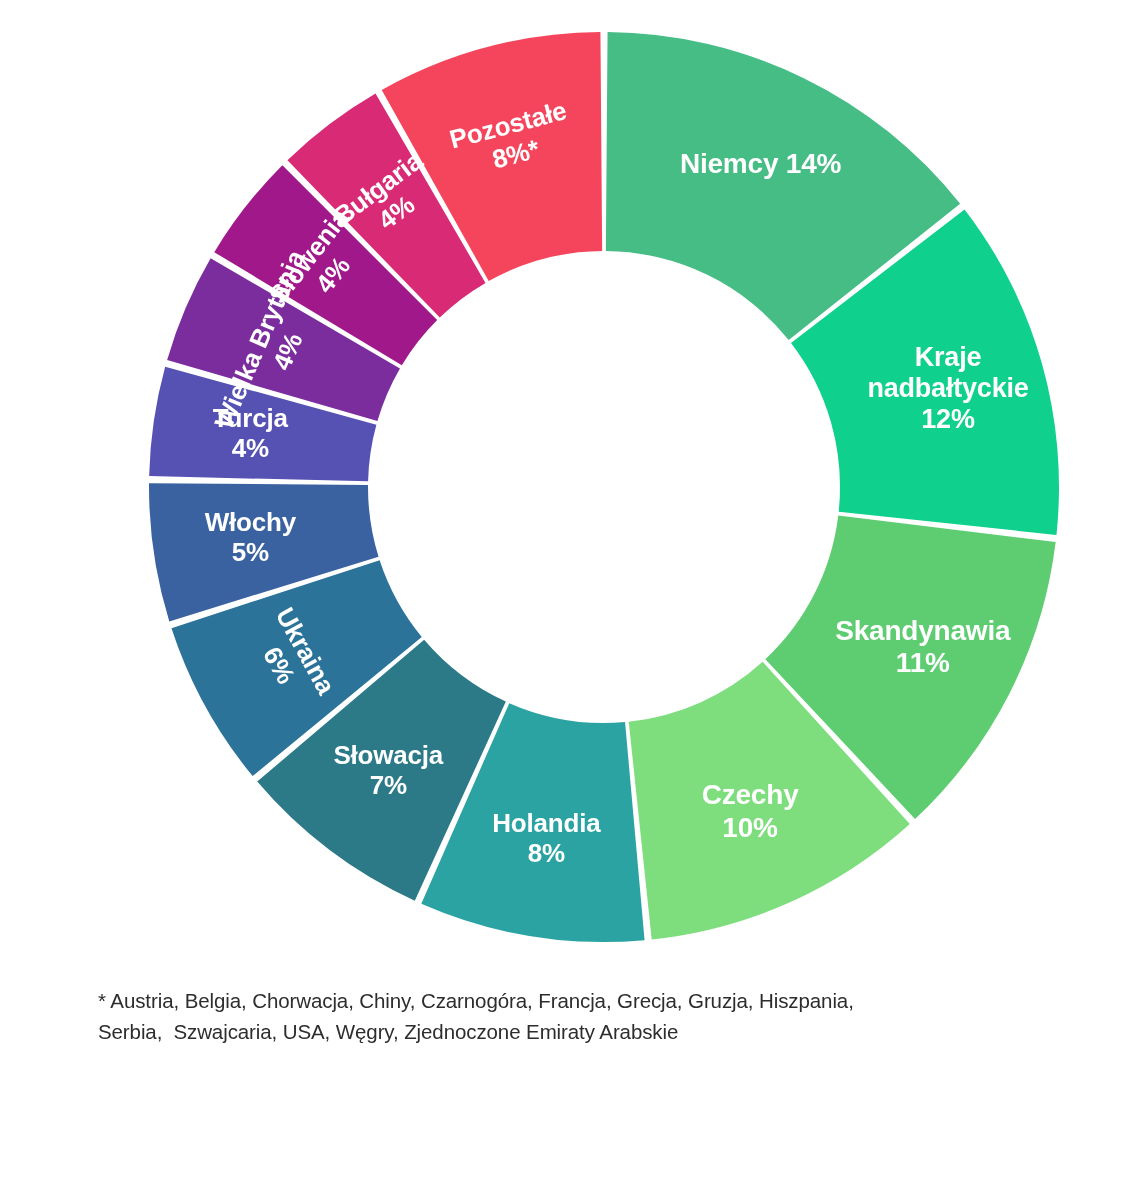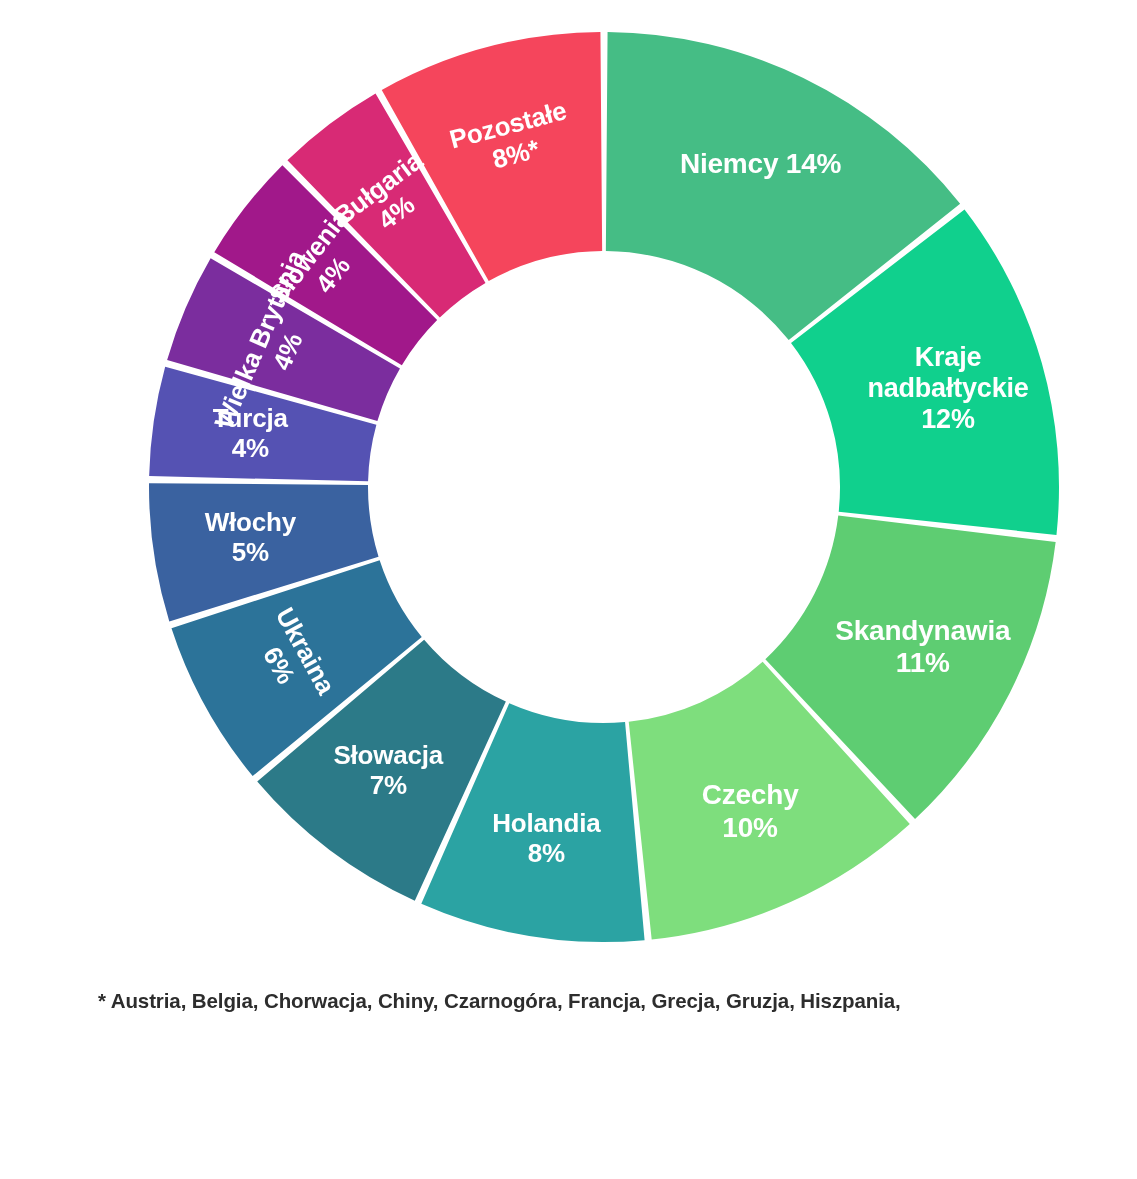--- a/index.html
+++ b/index.html
@@ -39,21 +39,21 @@
     dominant-baseline: middle;
     letter-spacing: -0.2px;
   }
   #footnote {
     position: absolute;
     left: 98px;
     top: 985px;
     width: 940px;
     font-family: "Liberation Sans", sans-serif;
     font-size: 20.5px;
-    font-weight: bold;
+    font-weight: normal;
     line-height: 1.52;
     color: #2d2d2d;
     letter-spacing: -0.1px;
   }
   #footnote div { white-space: pre; }
 </style>
 </head>
 <body>
 
 <div id="page">
@@ -88,15 +88,16 @@
           <text class="slice-label" x="275.4" y="346.2" font-size="26" transform="rotate(293.2 275.4 346.2)"><tspan x="275.4" dy="-15.1">Wielka Brytania</tspan><tspan x="275.4" dy="30.2">4%</tspan></text>
           <text class="slice-label" x="322.4" y="266.7" font-size="26" transform="rotate(308.0 322.4 266.7)"><tspan x="322.4" dy="-15.1">Słowenia</tspan><tspan x="322.4" dy="30.2">4%</tspan></text>
           <text class="slice-label" x="388.3" y="201.9" font-size="26" transform="rotate(322.9 388.3 201.9)"><tspan x="388.3" dy="-15.1">Bułgaria</tspan><tspan x="388.3" dy="30.2">4%</tspan></text>
           <text class="slice-label" x="512.4" y="141.4" font-size="26" transform="rotate(345.2 512.4 141.4)"><tspan x="512.4" dy="-15.1">Pozostałe</tspan><tspan x="512.4" dy="30.2">8%*</tspan></text>
         </g>
     </svg>
   </div>
 
   <div id="footnote">
     <div>* Austria, Belgia, Chorwacja, Chiny, Czarnogóra, Francja, Grecja, Gruzja, Hiszpania,</div>
+    <div>Serbia,  Szwajcaria, USA, Węgry, Zjednoczone Emiraty Arabskie</div>
   </div>
 
 </div>
 
 </body></html>

